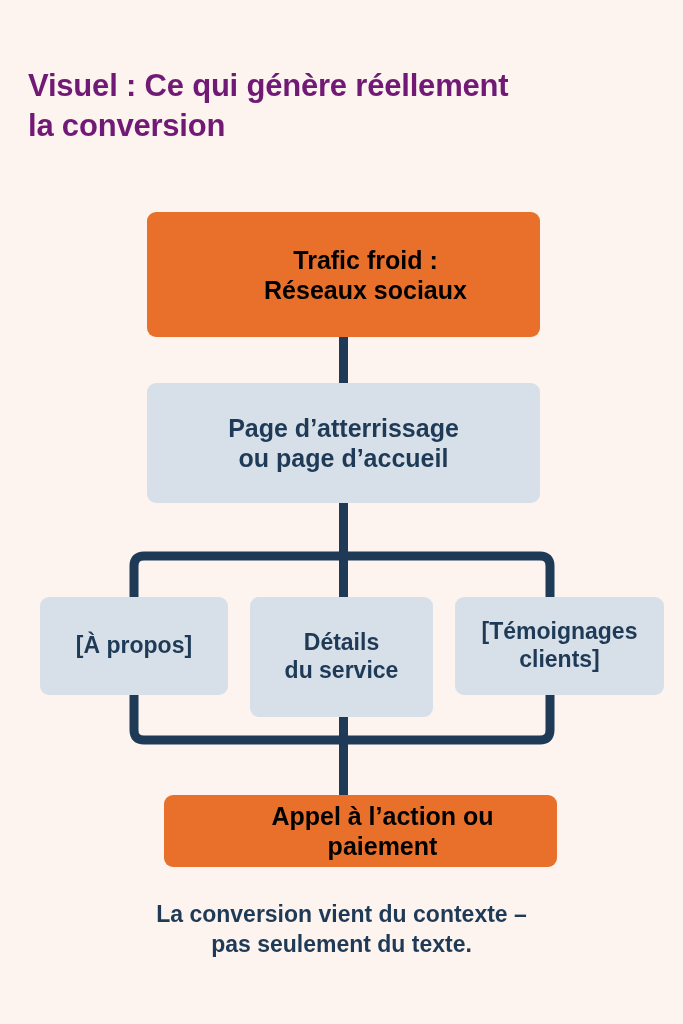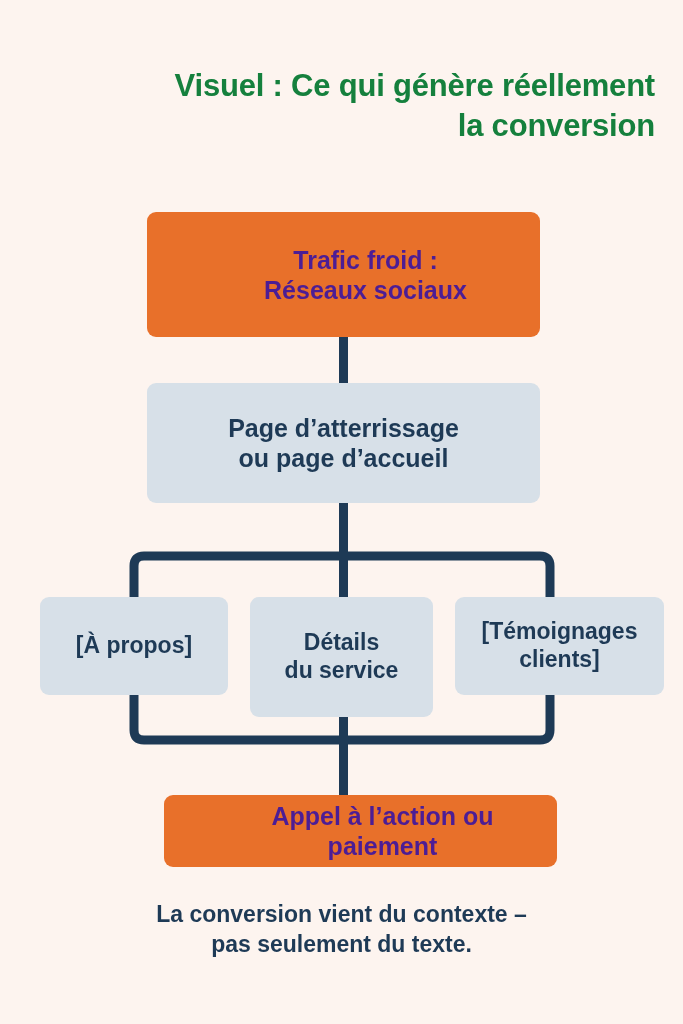--- a/index.html
+++ b/index.html
@@ -19,22 +19,22 @@
     height: 1024px;
     background: #fdf4ef;
   }
 
   
   .title {
     position: absolute;
     left: 0;
     top: 66px;
     width: 683px;
-    text-align: right;
-    color: #15803d;
+    text-align: left;
+    color: #701a75;
     font-size: 31px;
     font-weight: bold;
     line-height: 1.28;
     letter-spacing: -0.2px;
     padding: 0 28px;
     box-sizing: border-box;
   }
   .title .line2 { display: block; }
 
   
@@ -55,21 +55,21 @@
     align-items: center;
     justify-content: center;
     text-align: center;
     border-radius: 9px;
     font-weight: bold;
     line-height: 1.2;
     z-index: 3;
   }
   .node-orange {
     background: #e8702a;
-    color: #4c1d95;
+    color: #000000;
     padding-left: 44px;
   }
   .node-blue {
     background: #d7e0e8;
     color: #1e3a56;
   }
 
   #node-traffic {
     left: 147px;
     top: 212px;

